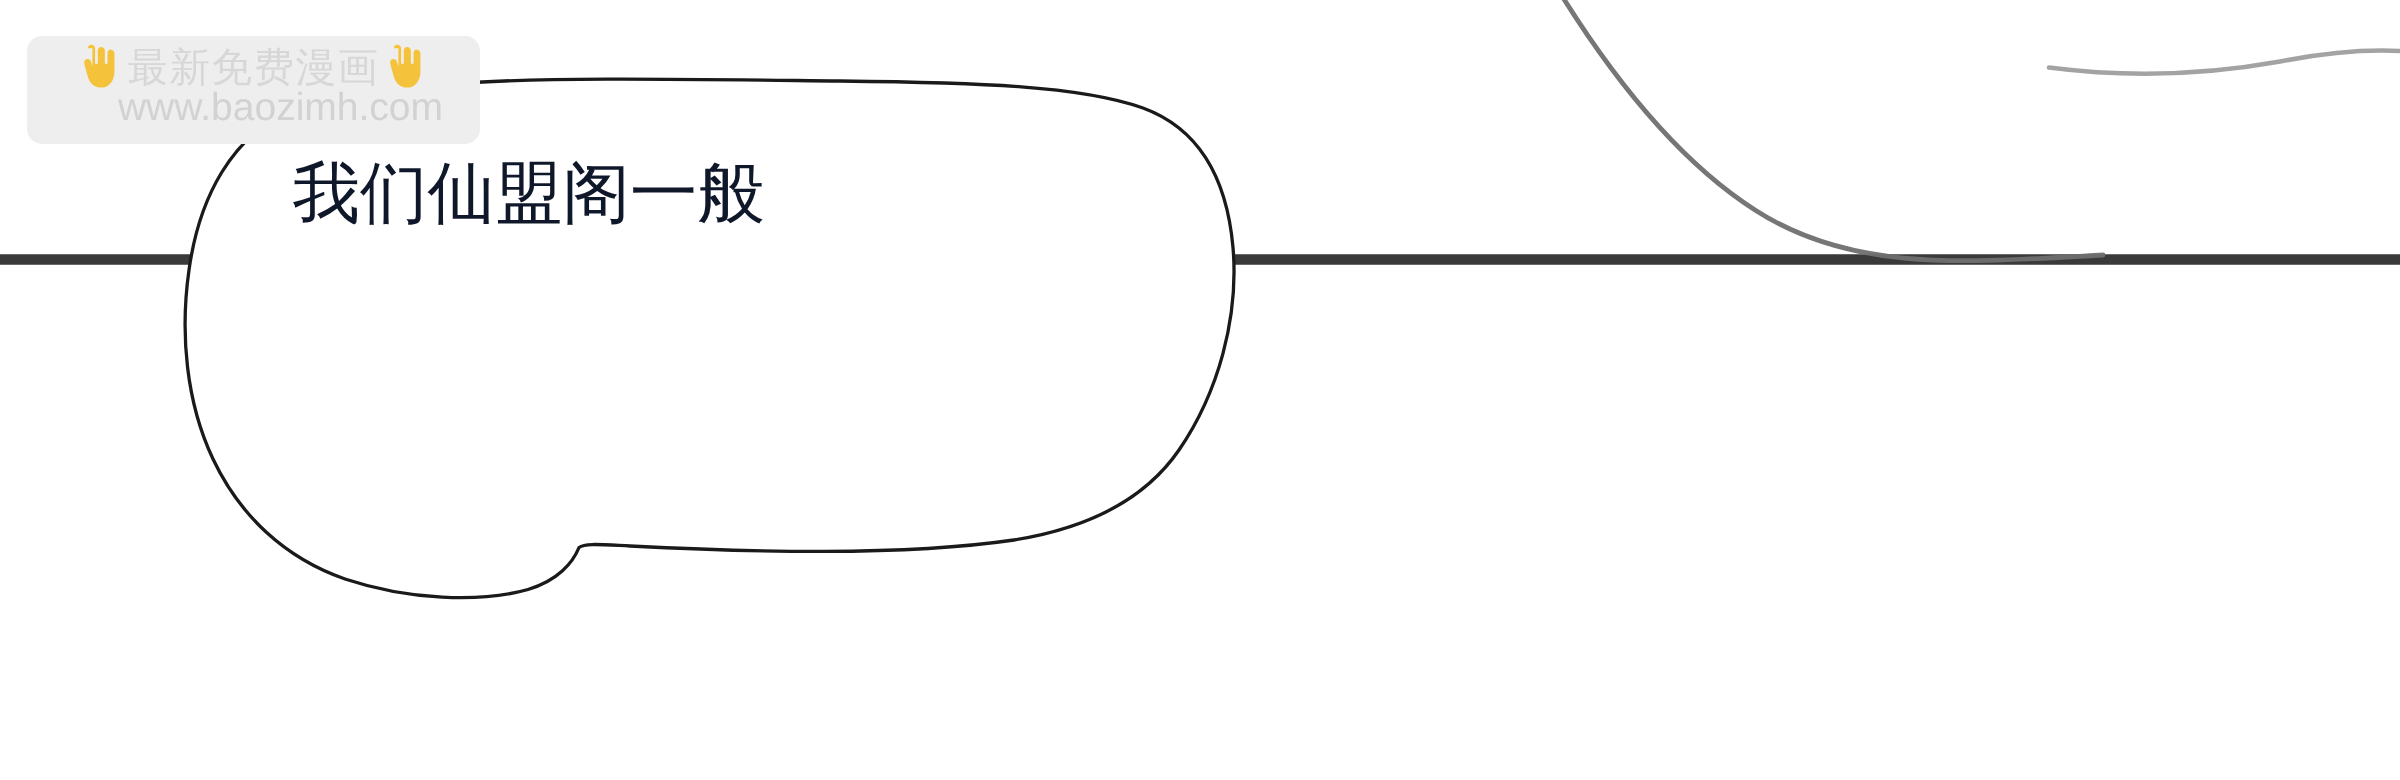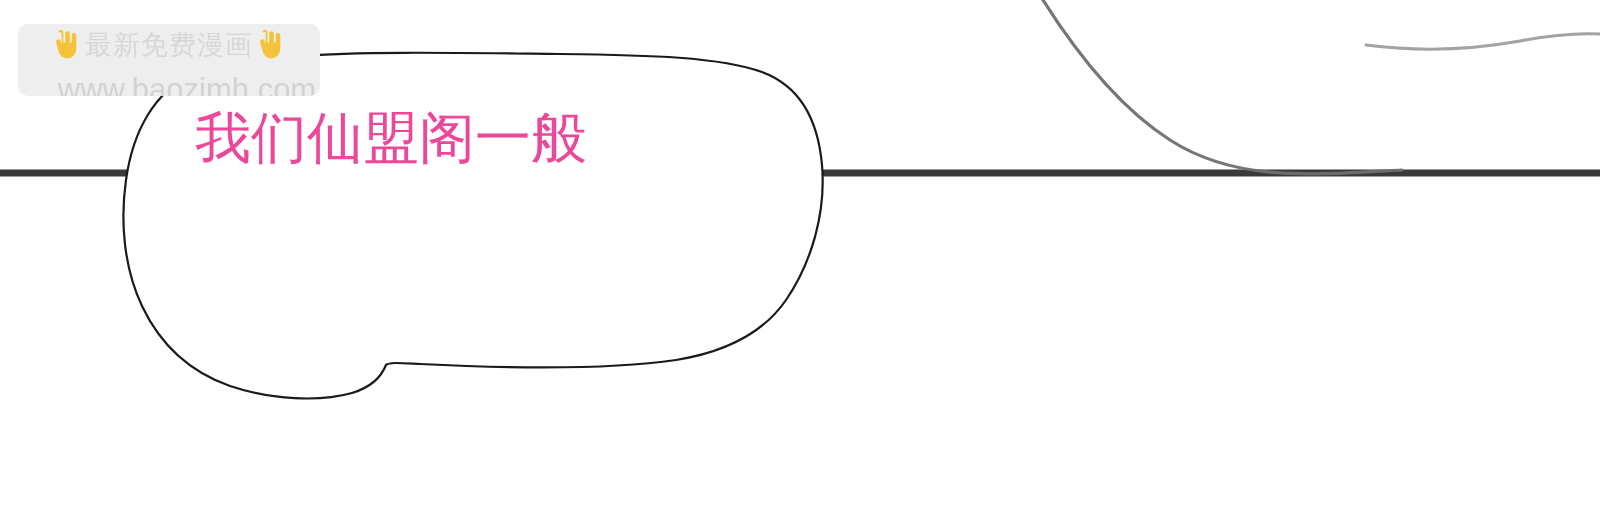--- a/index.html
+++ b/index.html
@@ -25,23 +25,23 @@
     left: 0;
     top: 0;
     width: 1600px;
     height: 520px;
     display: block;
   }
 
   
   .bubble-text {
     position: absolute;
-    color: #ec4899;
-    font-family: Liberation Sans, sans-serif;
-    font-size: 56px;
+    color: #0f172a;
+    font-family: Liberation Mono, monospace;
+    font-size: 45px;
     line-height: 1;
     letter-spacing: 0px;
     white-space: nowrap;
     font-weight: 400;
     -webkit-font-smoothing: antialiased;
   }
   #line-1 { left: 195px; top: 110px; }
   #line-2 { left: 199px; top: 238px; }
 
   
@@ -76,24 +76,24 @@
     font-size: 27px;
     color: #d7d7d7;
     font-family: "DejaVu Sans", "Liberation Sans", sans-serif;
     letter-spacing: 1px;
     margin: 0 3px;
     white-space: nowrap;
   }
   #watermark-url {
     position: absolute;
     left: 0;
-    top: 48px;
+    top: 32px;
     width: 338px;
     text-align: center;
-    font-size: 31px;
+    font-size: 26px;
     color: #d2d2d2;
     font-family: "Liberation Sans", "DejaVu Sans", sans-serif;
     letter-spacing: 0px;
     white-space: nowrap;
   }
 </style>
 </head>
 <body>
 
 <div id="panel">

